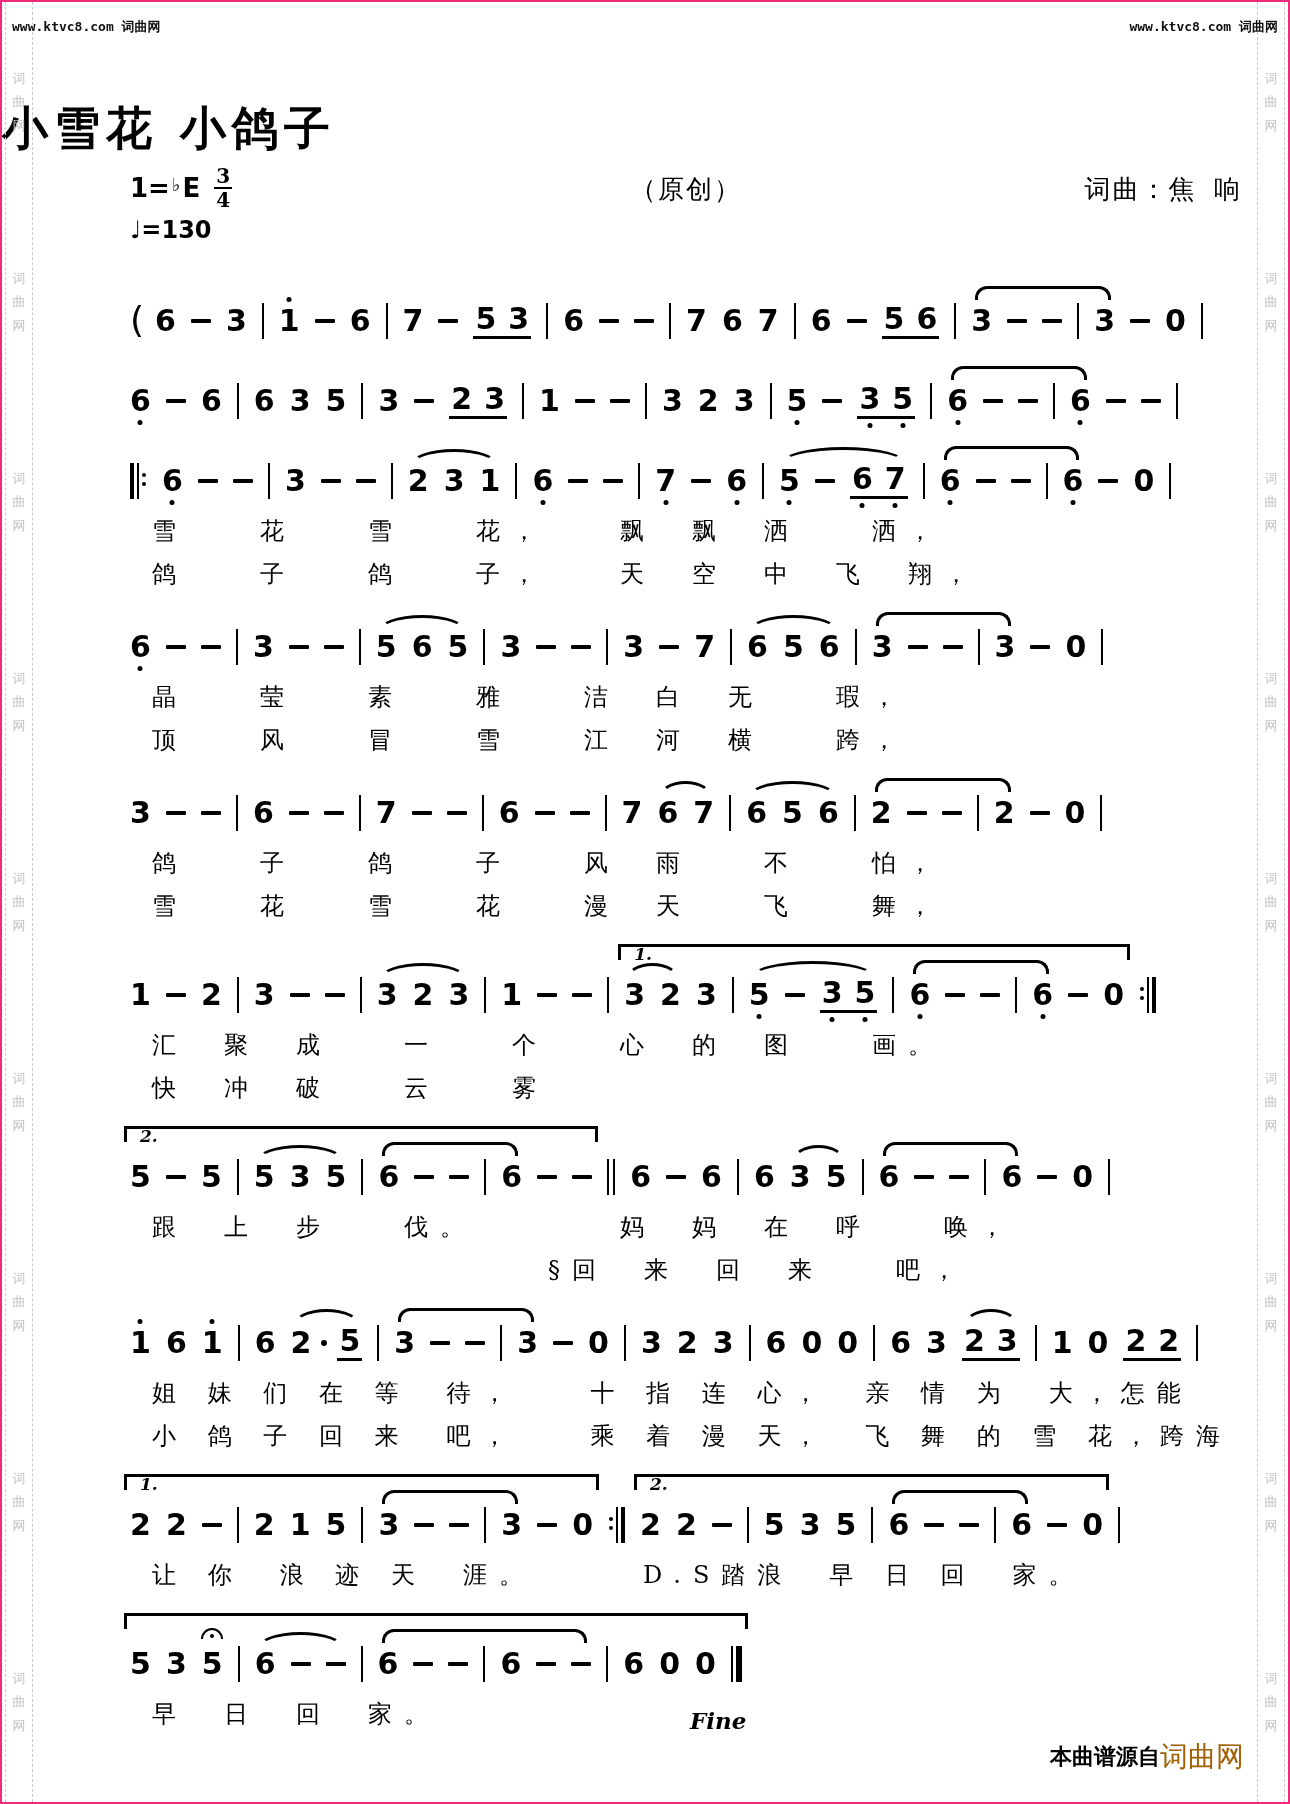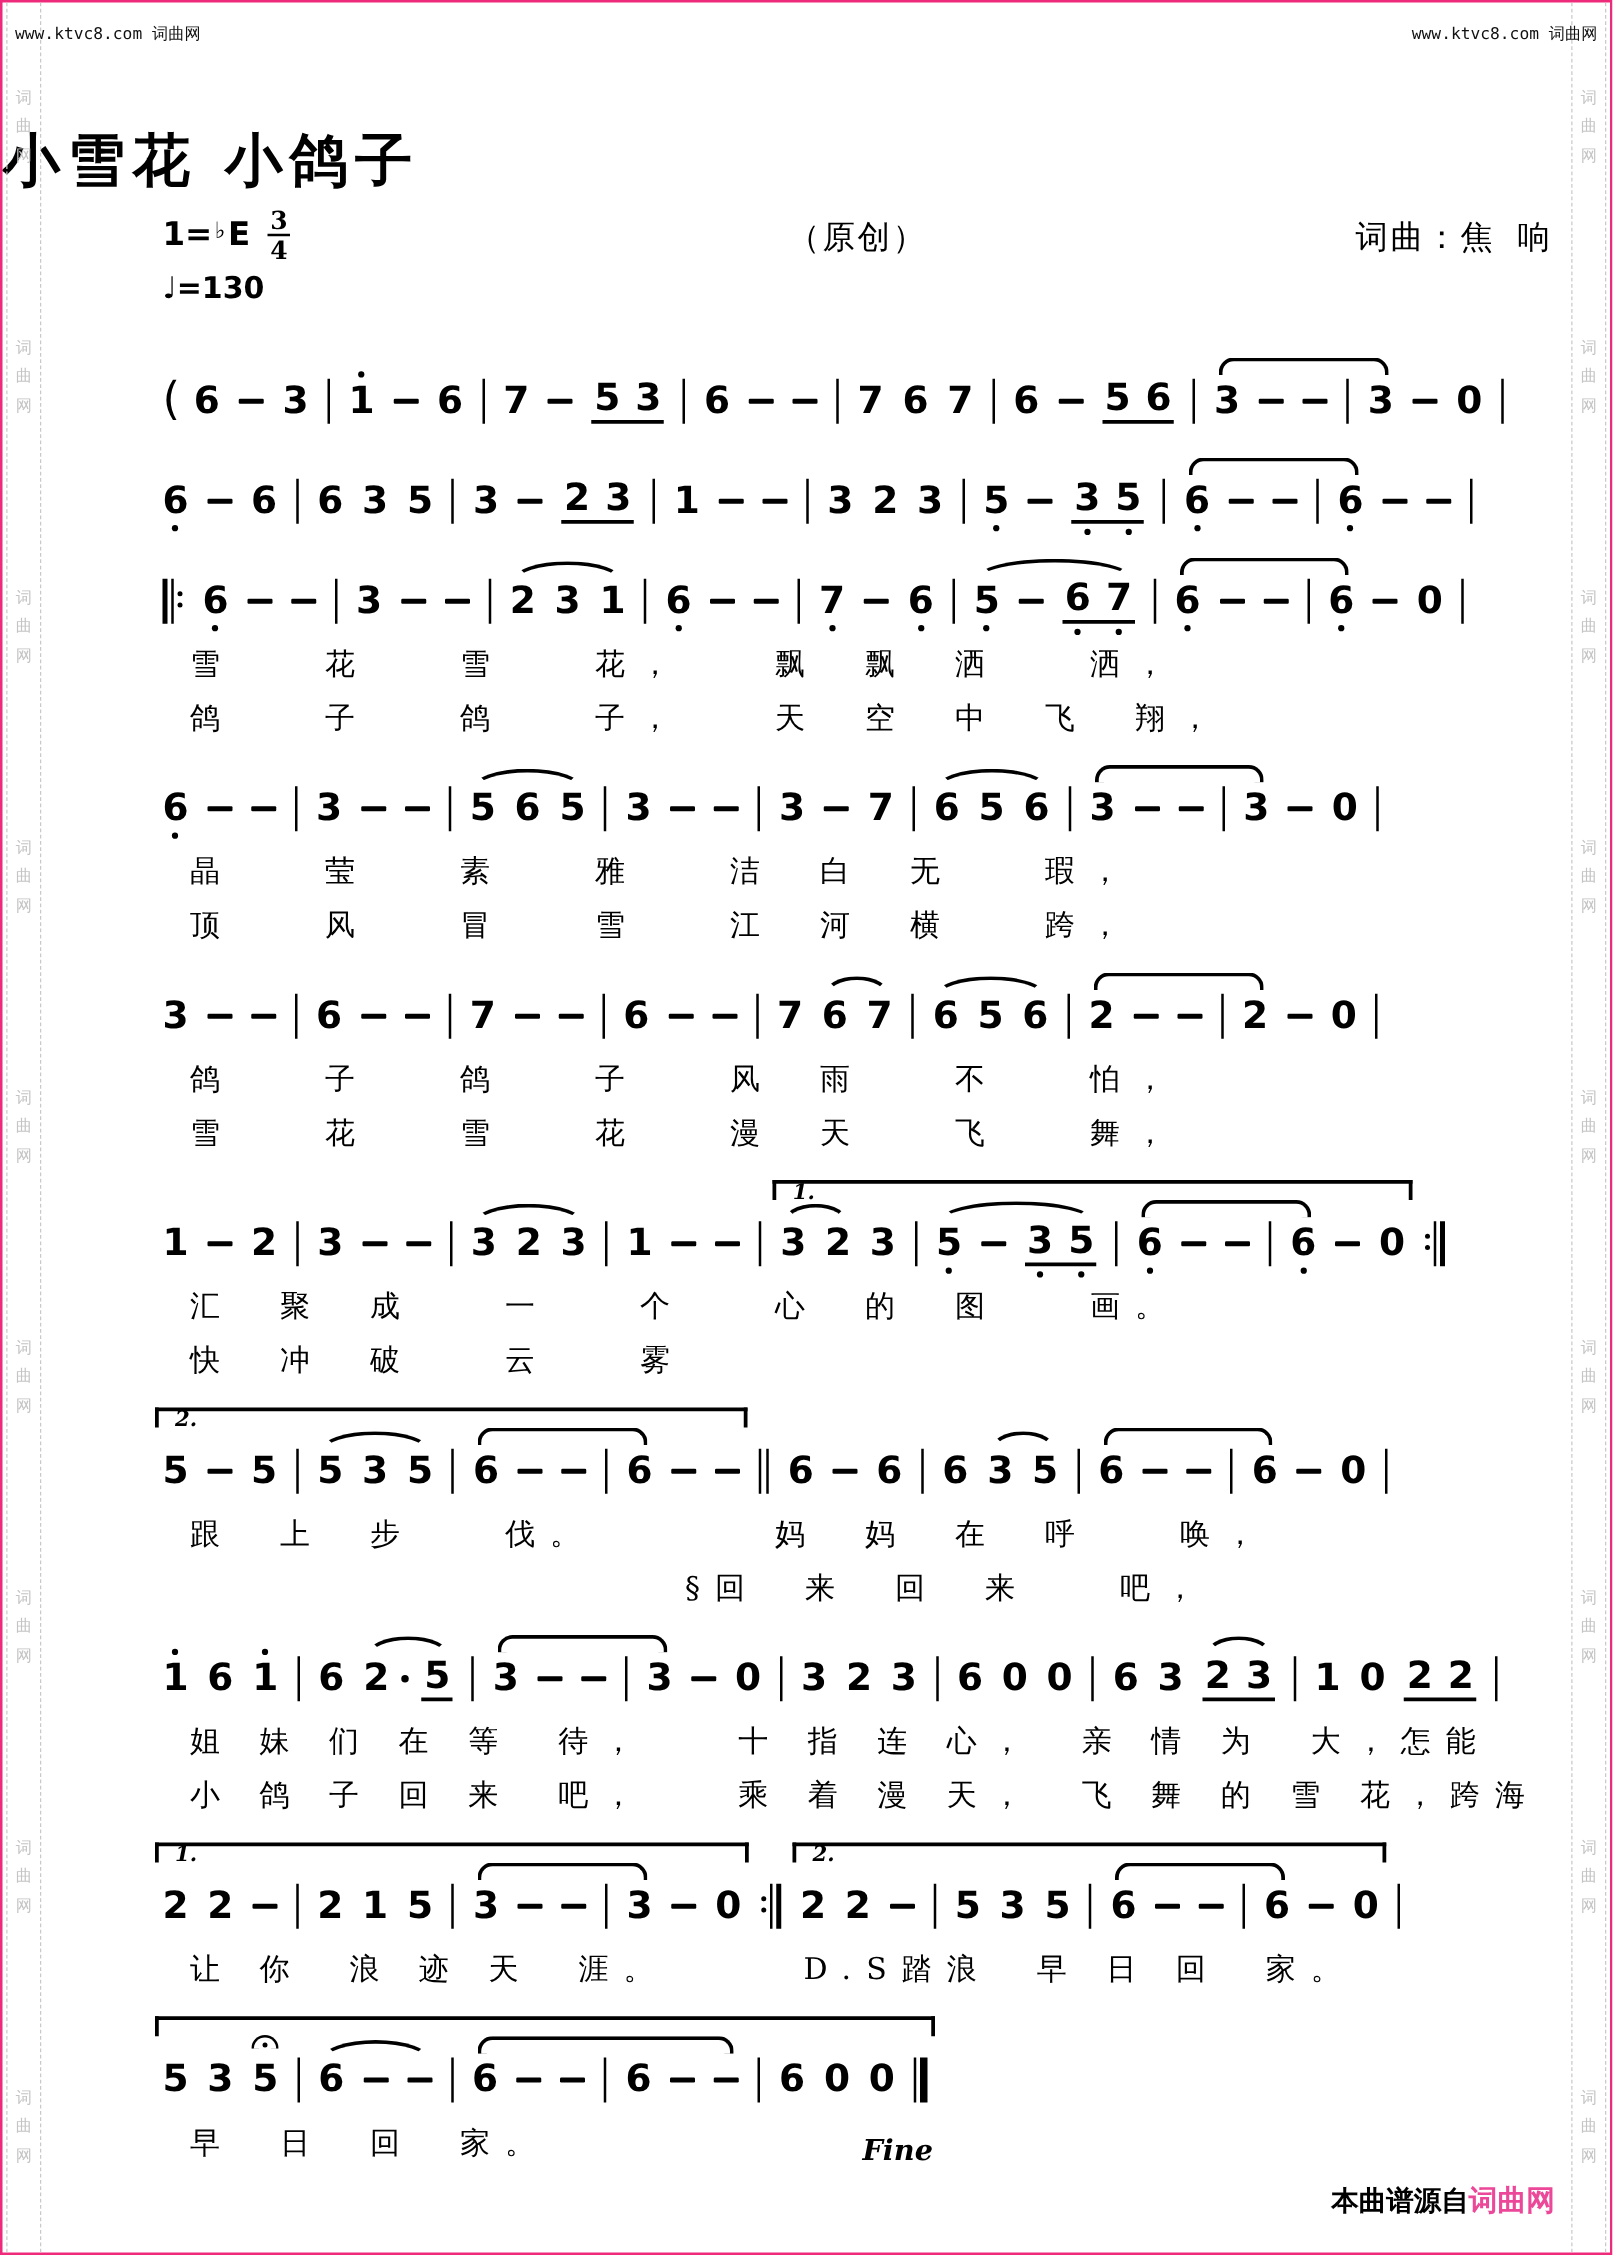--- a/index.html
+++ b/index.html
@@ -6,27 +6,27 @@
   .page{position:relative;width:1290px;height:1804px;box-sizing:border-box;
         border:2px solid #ee2a7b;background:#fff;overflow:hidden;
         font-family:"DejaVu Sans",sans-serif;color:#000;}
   
   .side{position:absolute;top:0;bottom:0;width:26px;display:flex;flex-direction:column;
         justify-content:space-around;align-items:center;
         border-left:1px dashed #c9c9c9;border-right:1px dashed #c9c9c9;}
   .side.left{left:3px;} .side.right{right:3px;}
   .wm{white-space:pre;font-size:13px;line-height:1.8;color:#c4c4c4;text-align:center;}
   
-  .topwm{position:absolute;top:16px;font-weight:normal;font-size:13px;color:#111;
+  .topwm{position:absolute;top:16px;font-weight:bold;font-size:13px;color:#111;
          font-family:"DejaVu Sans Mono",monospace;}
   .topwm.l{left:10px;} .topwm.r{right:10px;}
   
   .footer{position:absolute;bottom:26px;right:44px;display:flex;align-items:center;}
   .footer .src{font-weight:bold;font-size:22px;}
-  .footer .brand{font-weight:bold;font-size:23px;color:#ec4899;}
+  .footer .brand{font-weight:normal;font-size:28px;color:#a16207;}
   
   .title{margin:96px 0 6px;text-align:left;font-size:46px;font-weight:bold;letter-spacing:6px;}
   .hrow{display:flex;align-items:flex-start;margin:2px 46px 0 128px;}
   .keyblock{width:300px;font-weight:bold;}
   .keyline{display:flex;align-items:center;font-size:26px;gap:2px;}
   .keyline sup{font-size:18px;transform:translateY(-4px);}
   .frac{display:inline-flex;flex-direction:column;line-height:1;margin-left:12px;
         font-family:"DejaVu Serif",serif;font-size:20px;text-align:center;}
   .frac .den{border-top:2px solid #000;padding:1px 2px 0;}
   .frac .num{padding:0 2px 1px;}

